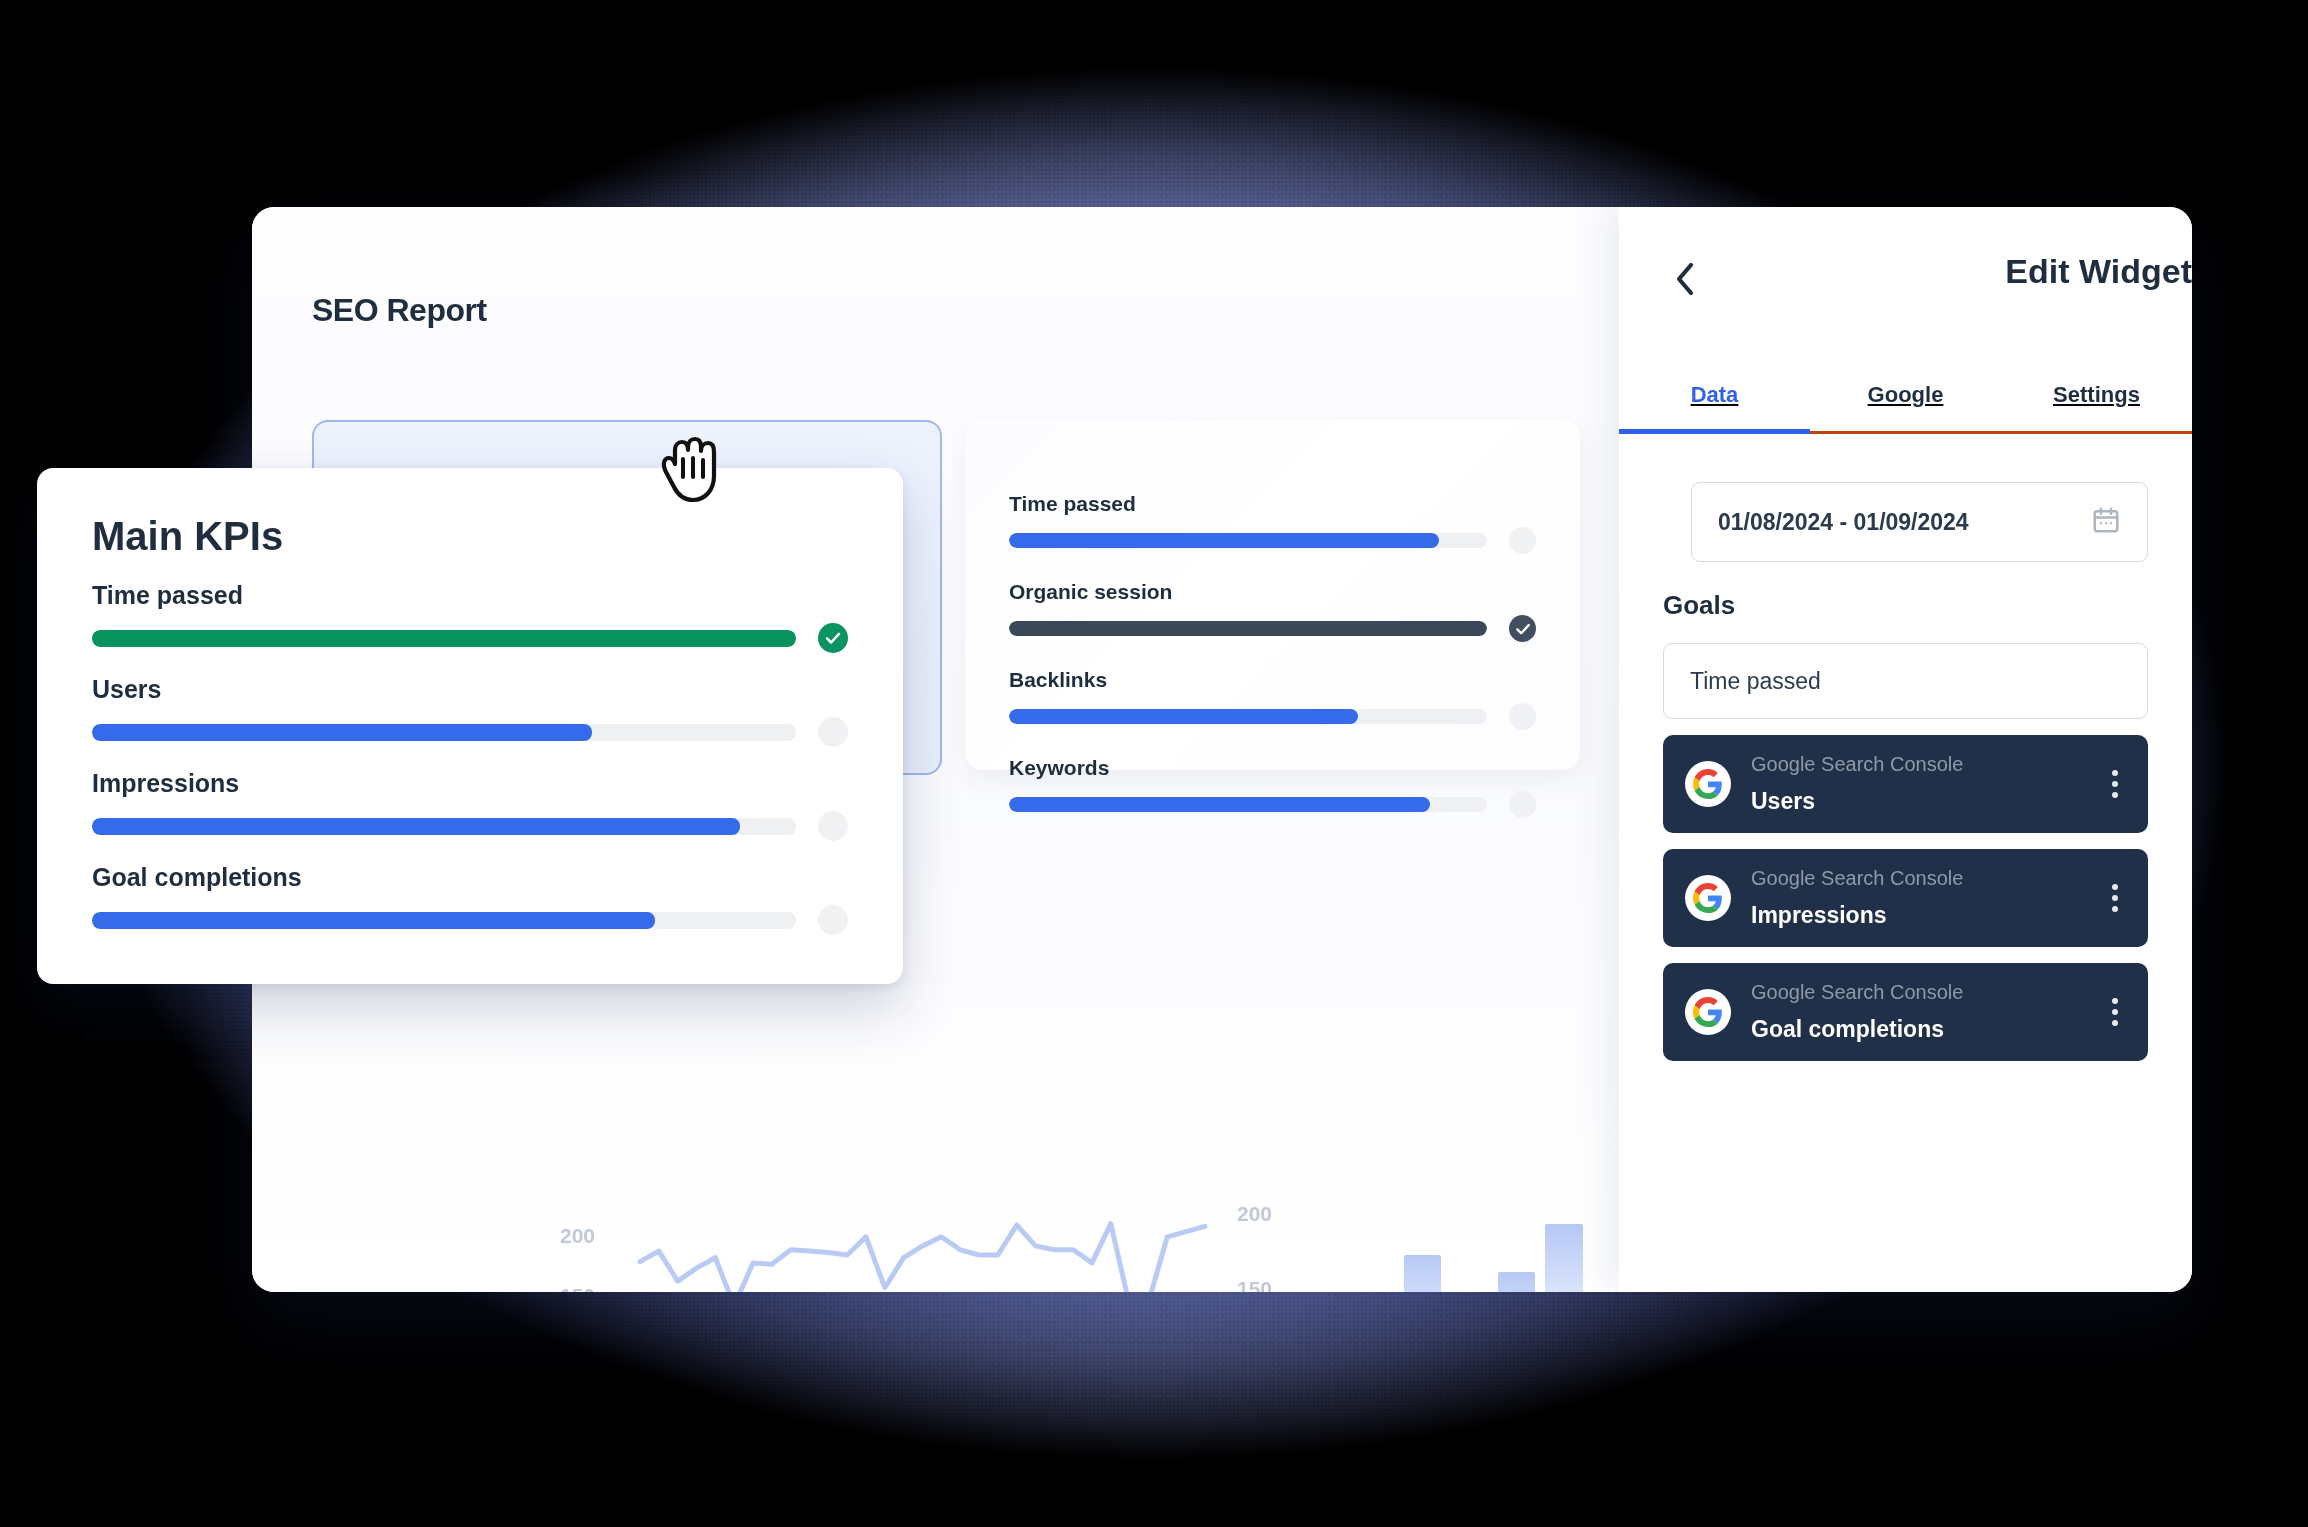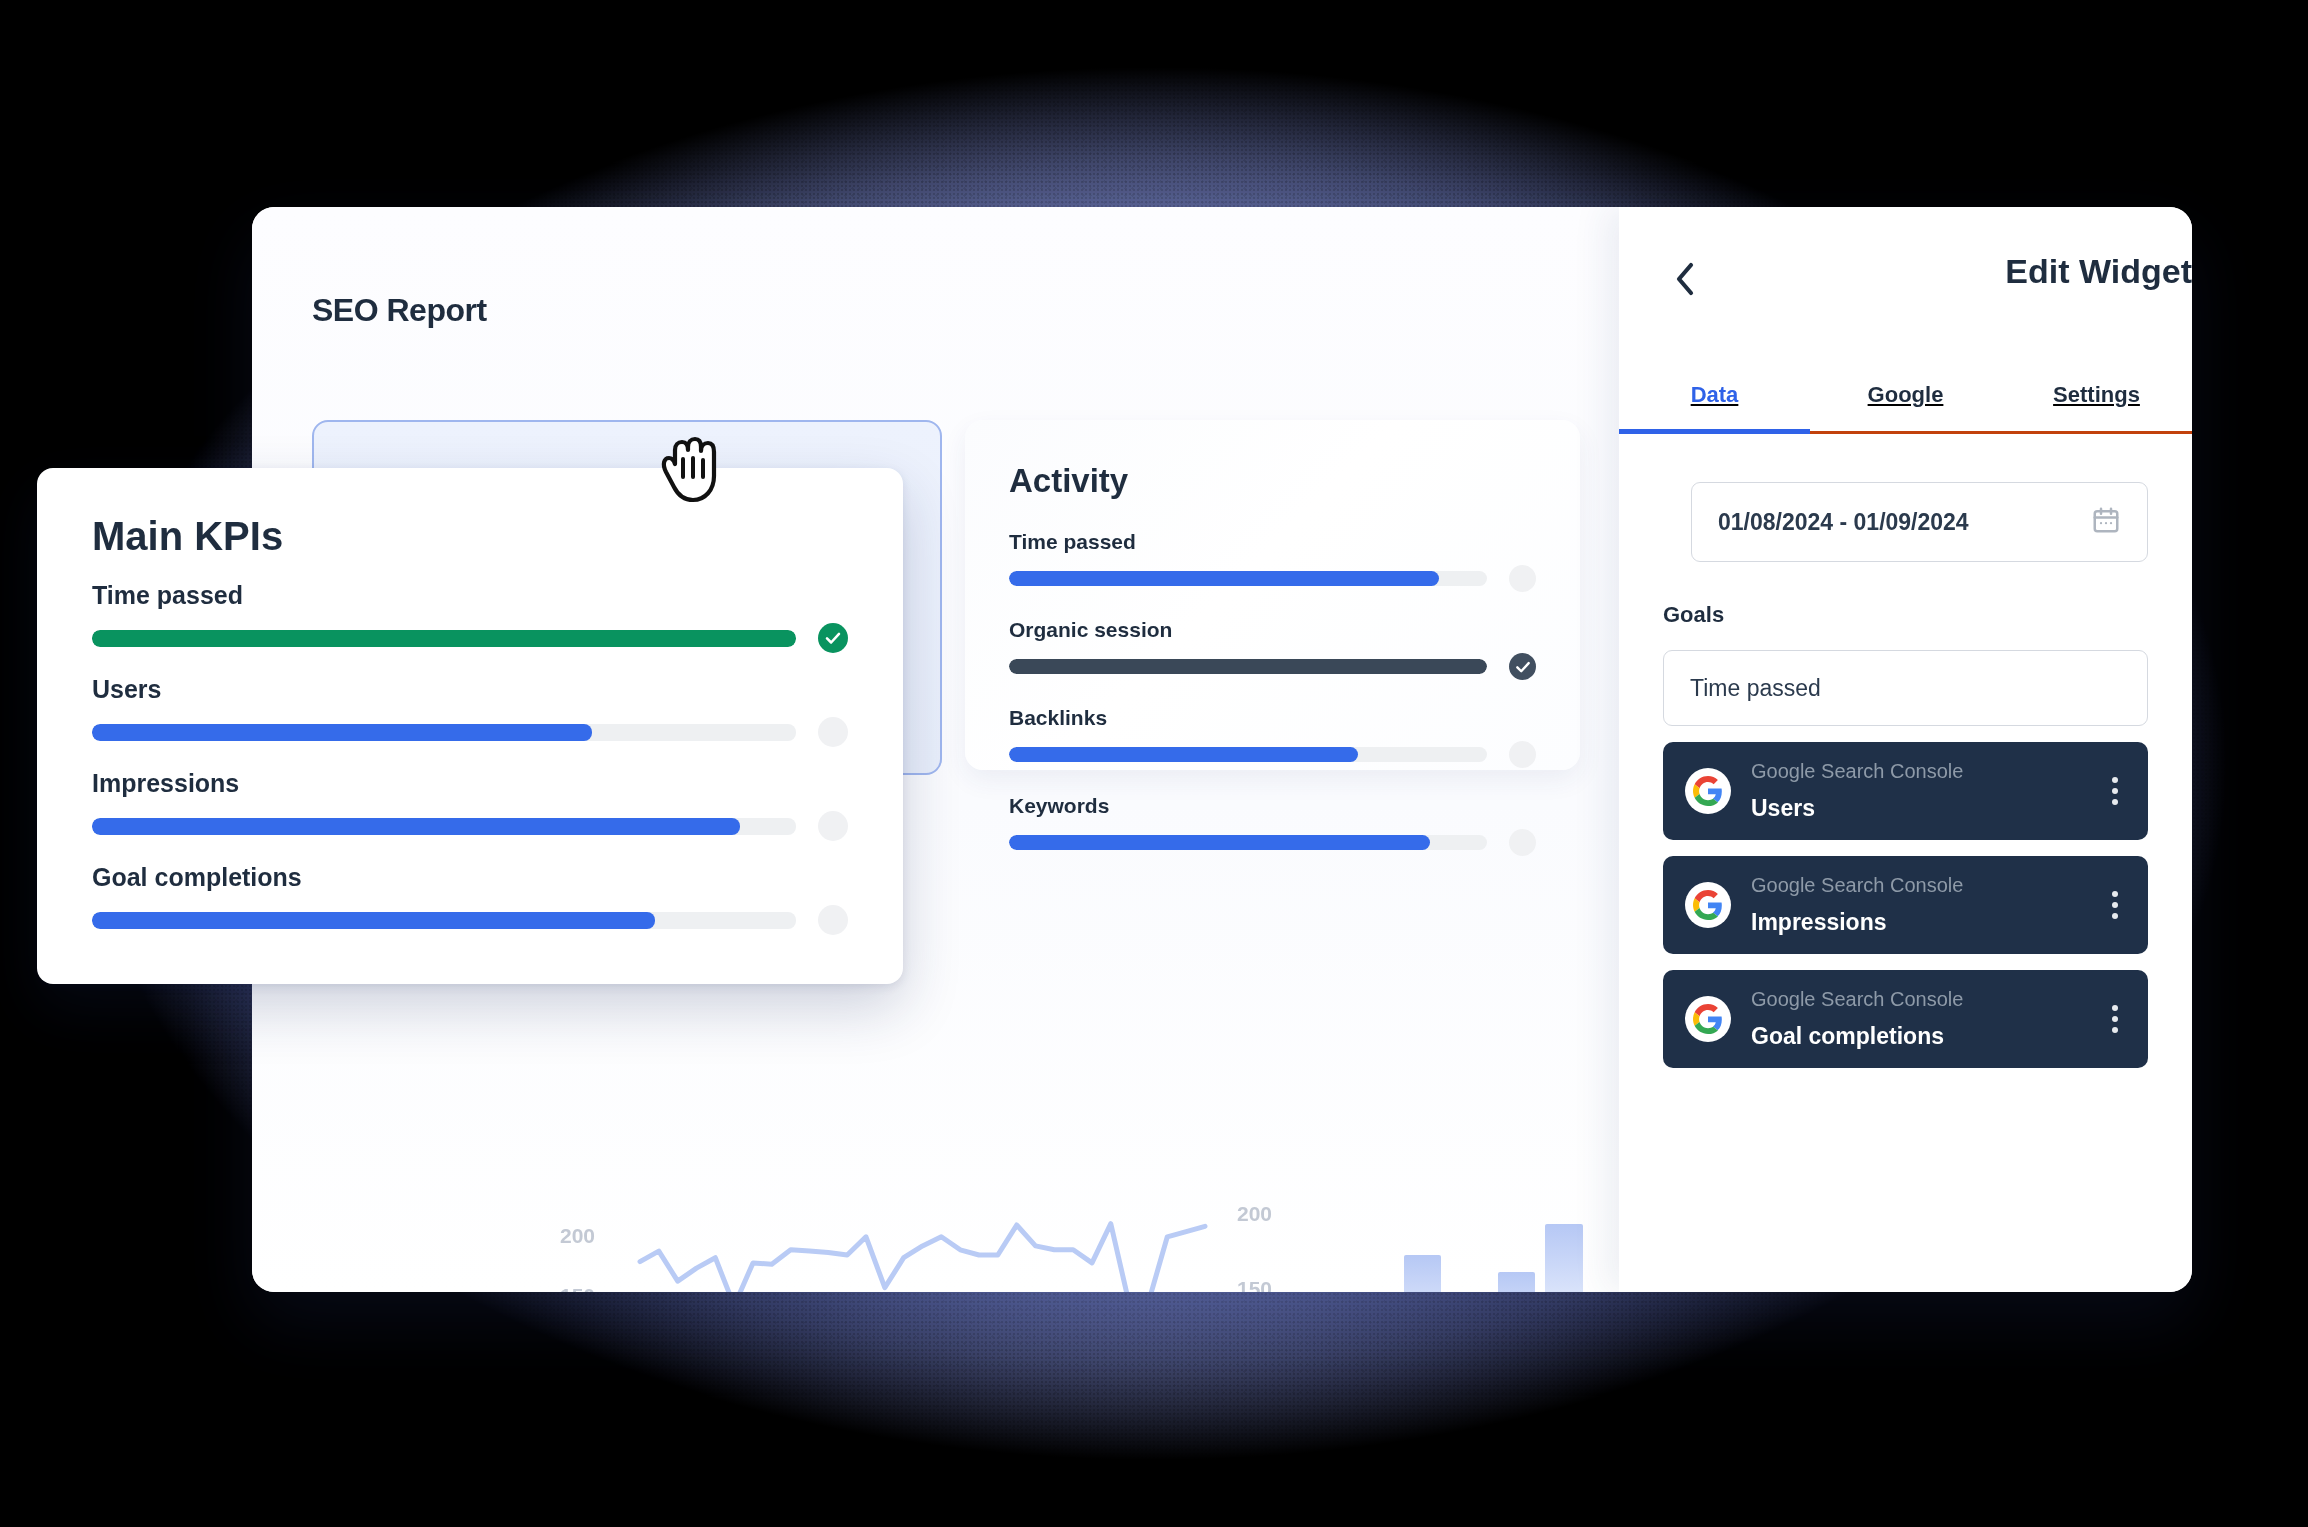--- a/index.html
+++ b/index.html
@@ -125,21 +125,21 @@
   .tab-underline { position:absolute; left:0; bottom:-3px; width:33.33%; height:5px; background:#2f62e8; }
 
   .panel-body { padding: 48px 44px 0 44px; }
   .field {
     position:relative; height:80px; border:1px solid #d5d9e0; border-radius:9px;
     display:flex; align-items:center; padding:0 26px; background:#fff;margin-left:28px;
   }
   .field-value { font-size:23px; font-weight:700; color:#2b3a4d; }
   .cal-icon { position:absolute; right:26px; top:50%; transform:translateY(-50%); }
 
-  .section-label { margin-top:40px; font-size:22px; font-weight:700; color:#1f2d3f; }
+  .section-label { margin-top:28px; font-size:26px; font-weight:700; color:#1f2d3f; }
 
   .goal-input {
     margin-top:22px; height:76px; border:1px solid #d5d9e0; border-radius:9px;
     display:flex; align-items:center; padding:0 26px; background:#fff;
     font-size:23px; font-weight:400; color:#2b3a4d;
   }
 
   .goal-card {
     position:relative; margin-top:16px; height:98px; border-radius:10px;
     background:#1f3048; display:flex; align-items:center; padding:0 22px;
@@ -183,21 +183,20 @@
 
   <div class="window">
 
     <div class="window-body">
 
       <div class="page-title">SEO Report</div>
 
       <div class="dropzone"></div>
 
       <div class="activity-card">
-        <div class="card-title">Activity</div>
 
         <div class="metric first">
           <div class="metric-label">Time passed</div>
           <div class="metric-row">
             <div class="track">
               <div class="fill" style="width:90%"></div>
             </div>
             <div class="dot"></div>
           </div>
         </div>

